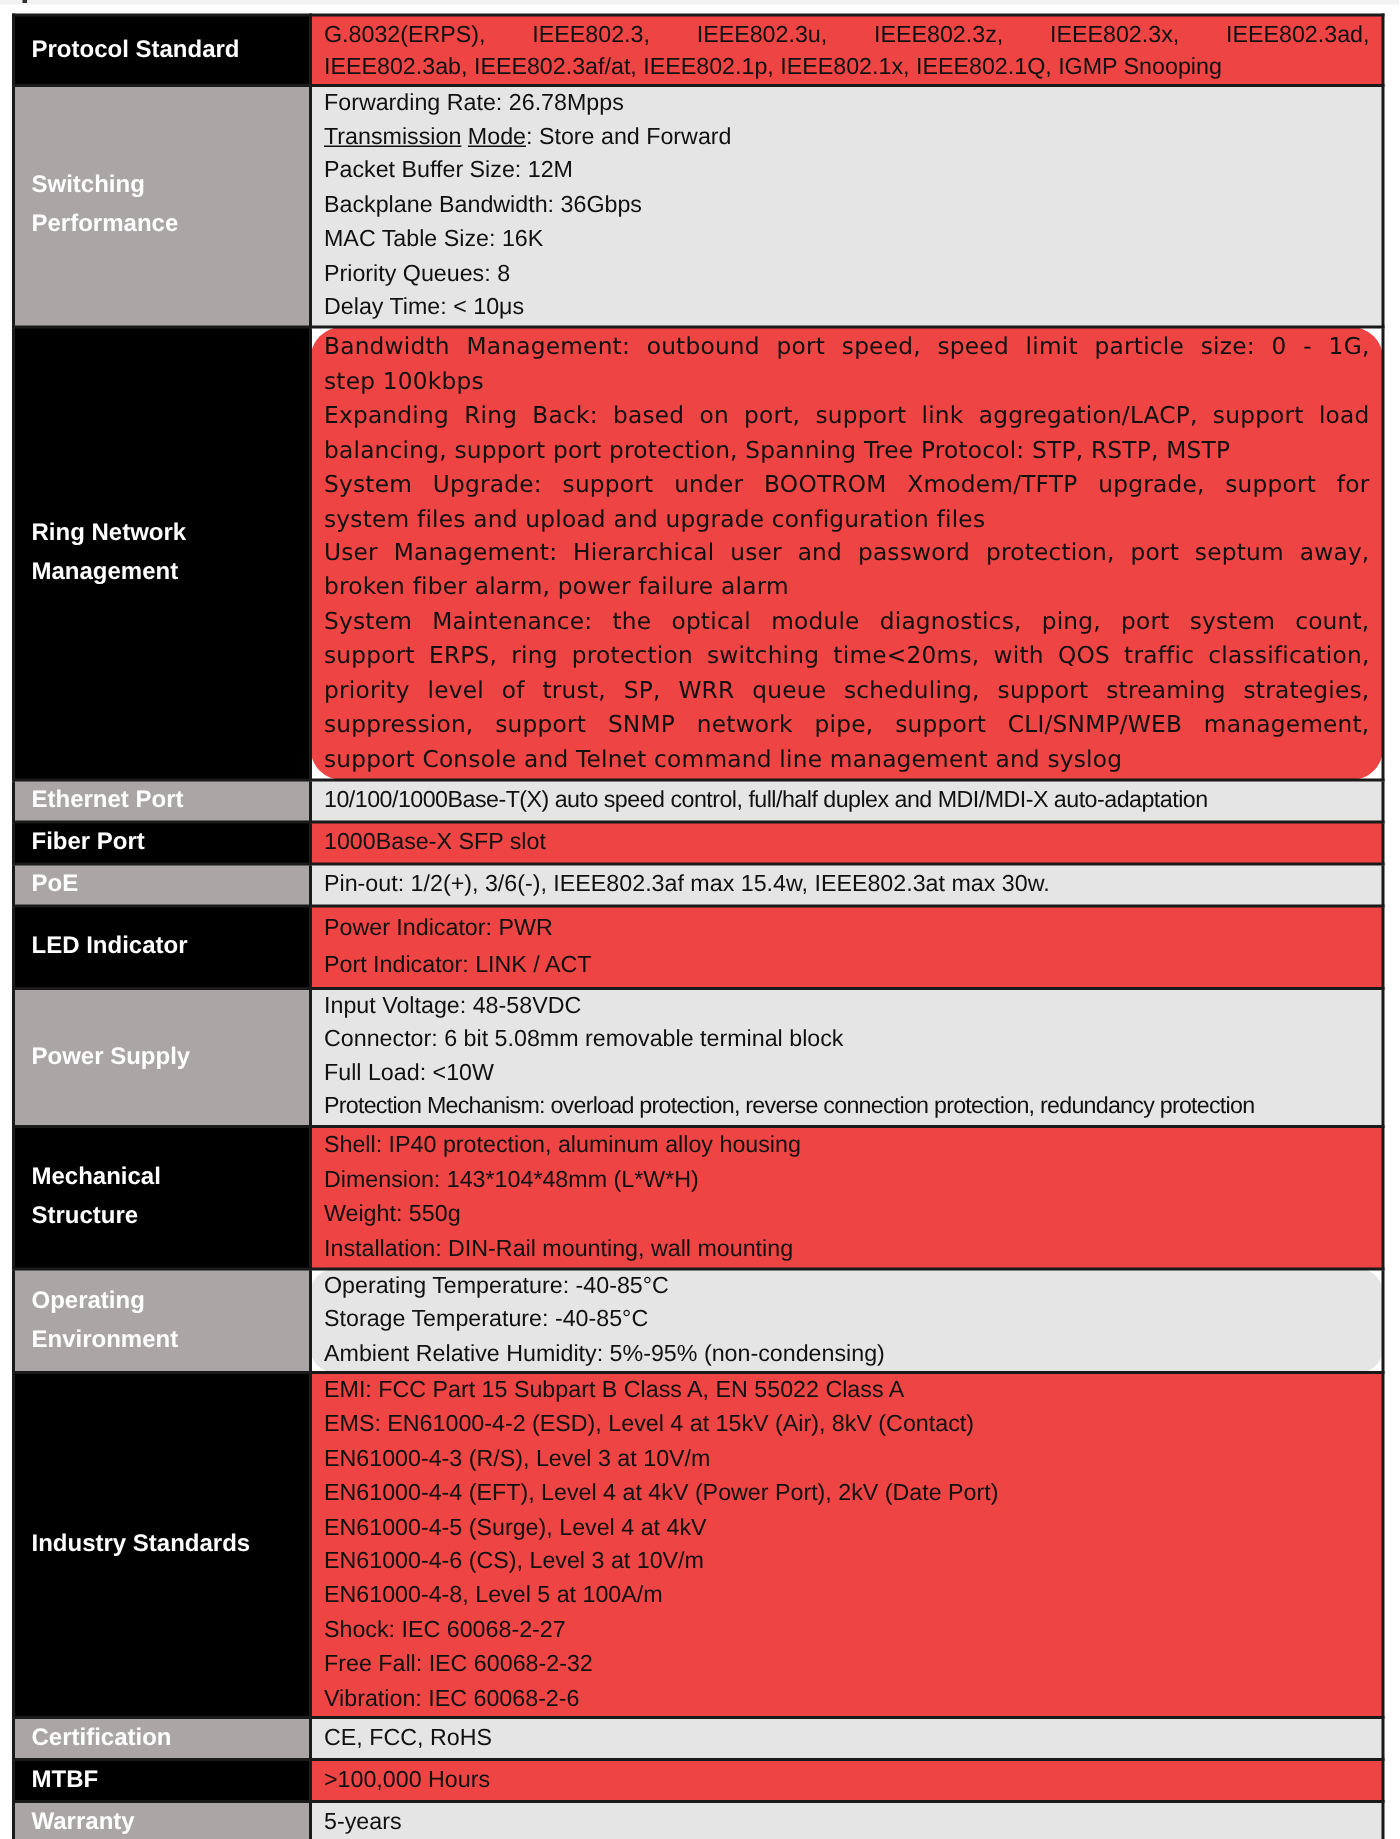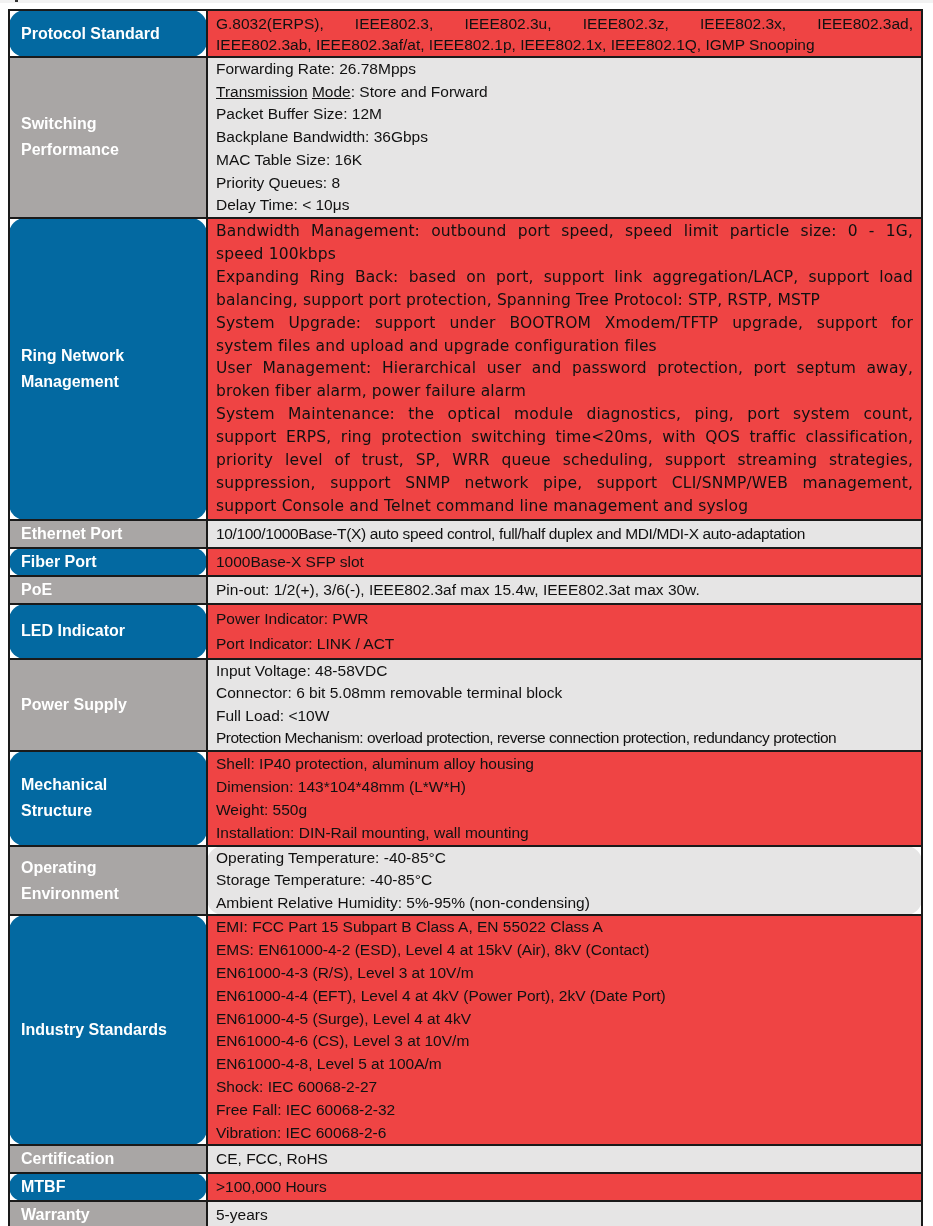--- a/index.html
+++ b/index.html
@@ -2,21 +2,21 @@
 <html><head>
 <meta charset="utf-8">
 <style>
   html, body { margin:0; padding:0; background:#ffffff; }
   body { width:933px; height:1226px; position:relative; overflow:hidden; font-family:"Liberation Sans", sans-serif; }
   .dot { position:absolute; left:15px; top:0px; width:3px; height:2px; background:#333; }
   .topline { position:absolute; left:0; top:0; width:933px; height:3px; background:#f2f2f2; }
   table.spec { position:absolute; left:8px; top:9px; width:915px; border-collapse:collapse; table-layout:fixed; }
   table.spec td { border:2px solid #1a1a1a; padding:0; vertical-align:middle; }
   td.label { width:185px; color:#ffffff; font-weight:bold; font-size:16px; padding-left:11px !important; line-height:26px; }
-  td.label.green { background:#0369a1;border-radius:16px; }
+  td.label.green { background:#000000; }
   td.label.gray { background:#a9a6a5; }
   td.value { color:#111; font-size:15.5px; padding-left:8px !important; padding-right:8px !important; }
   td.value.white { background:#ef4444; }
   td.value.light { background:#e6e5e5; }
   .line { display:block; white-space:nowrap; }
   .just { text-align:justify; text-align-last:justify; white-space:normal; }
   .verdana { font-family:"DejaVu Sans", sans-serif; font-size:14.6px; letter-spacing:0.15px; }
   .cond { font-family:"Liberation Sans", sans-serif; }
   u { text-decoration:underline; }
   .lbl-cond { font-family:"Liberation Sans", sans-serif; }
@@ -52,23 +52,23 @@
       <span class="line">Priority Queues: 8</span>
       <span class="line">Delay Time: &lt; 10μs</span>
     </td>
   </tr>
 
   <tr style="height:302px;">
     <td class="label green">
       <span class="line">Ring Network</span>
       <span class="line">Management</span>
     </td>
-    <td class="value white verdana" style="line-height:22.9px;">
+    <td class="value white verdana" style="line-height:22.9px;border-radius:21px;">
       <span class="line just">Bandwidth Management: outbound port speed, speed limit particle size: 0 - 1G,</span>
-      <span class="line">speed 100kbps</span>
+      <span class="line">step 100kbps</span>
       <span class="line just">Expanding Ring Back: based on port, support link aggregation/LACP, support load</span>
       <span class="line">balancing, support port protection, Spanning Tree Protocol: STP, RSTP, MSTP</span>
       <span class="line just">System Upgrade: support under BOOTROM Xmodem/TFTP upgrade, support for</span>
       <span class="line">system files and upload and upgrade configuration files</span>
       <span class="line just">User Management: Hierarchical user and password protection, port septum away,</span>
       <span class="line">broken fiber alarm, power failure alarm</span>
       <span class="line just">System Maintenance: the optical module diagnostics, ping, port system count,</span>
       <span class="line just">support ERPS, ring protection switching time&lt;20ms, with QOS traffic classification,</span>
       <span class="line just">priority level of trust, SP, WRR queue scheduling, support streaming strategies,</span>
       <span class="line just">suppression, support SNMP network pipe, support CLI/SNMP/WEB management,</span>

